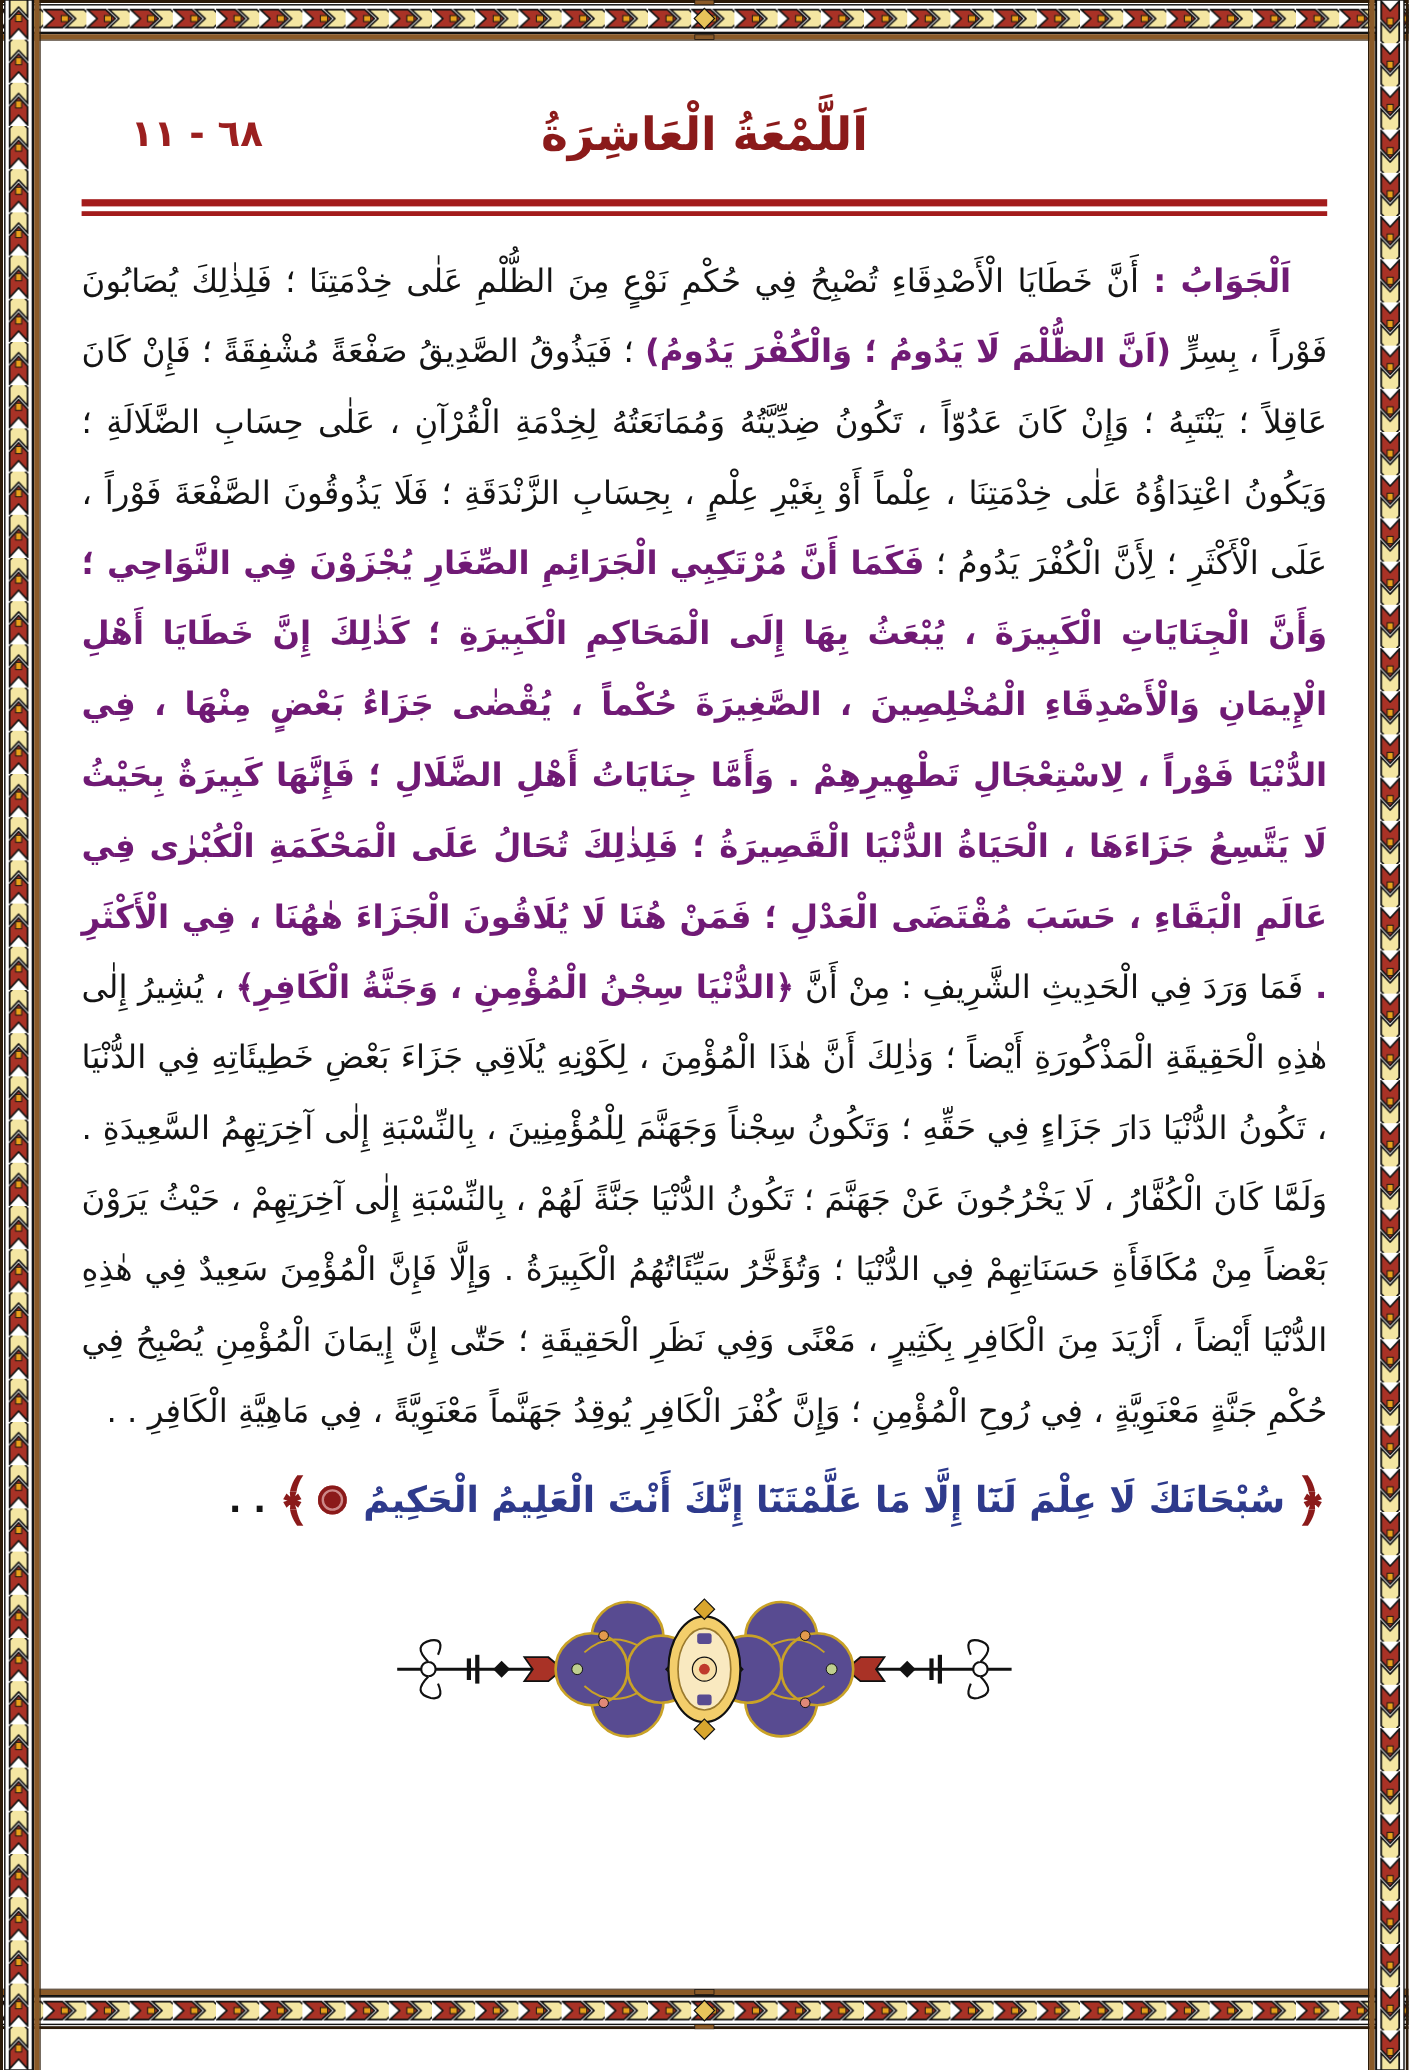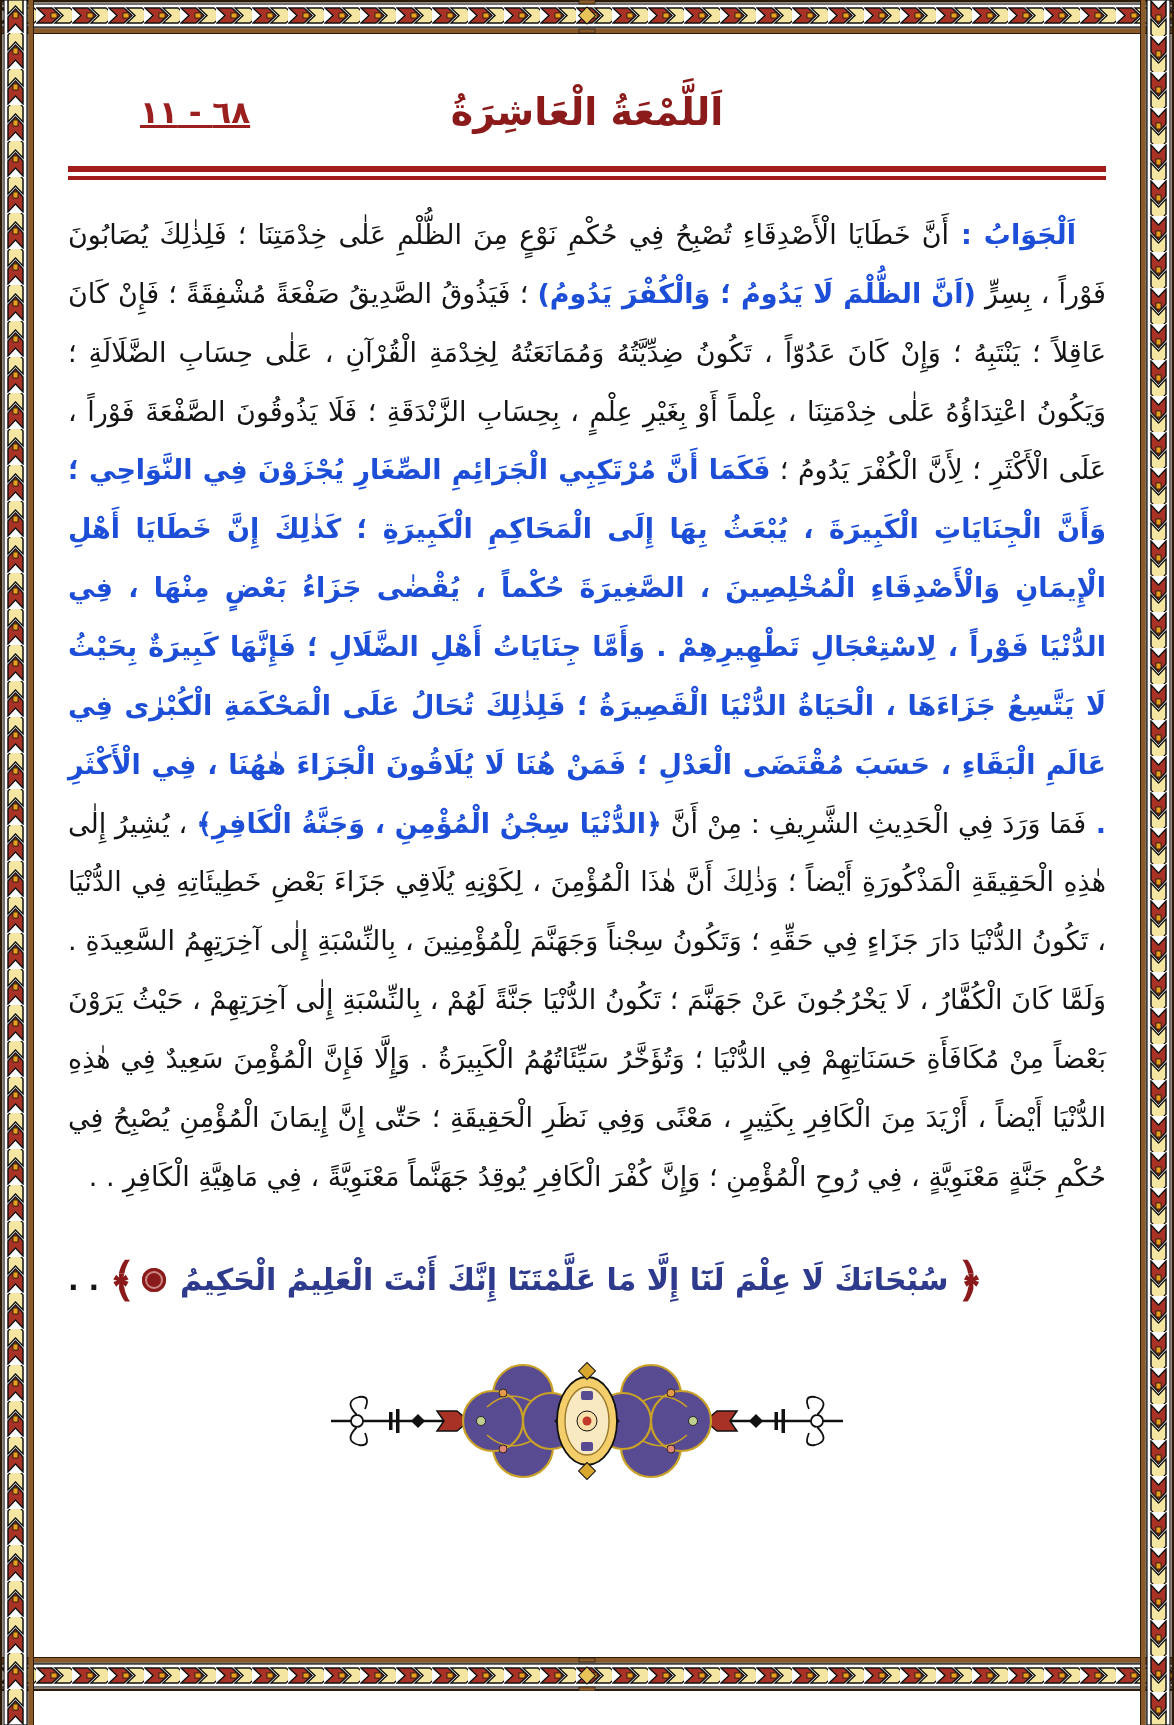--- a/index.html
+++ b/index.html
@@ -21,41 +21,41 @@
     padding:46px 34px 0 34px;
     box-sizing:border-box;
   }
   .header-row{position:relative;height:64px;}
   .page-title{
     text-align:center;
     font-size:38px;font-weight:bold;color:#8B1A1A;
     line-height:64px;
   }
   .page-number{
-    position:absolute;left:72px;top:0;
+    position:absolute;left:41px;top:0;
     font-size:31px;font-weight:bold;color:#9B1F1F;
-    line-height:64px;direction:rtl;text-decoration:underline;
+    line-height:64px;direction:rtl;
   }
   .double-rule{margin-top:22px;}
   .double-rule .bar1{height:6px;background:#A31C1C;}
   .double-rule .bar2{height:4px;background:#A31C1C;margin-top:4px;}
   .body-text{
     margin-top:26px;
     font-size:27px;
     line-height:2.18;
     text-align:justify;
     text-indent:30px;
     direction:rtl;
     color:#141414;
   }
   .seg.black{color:#141414;font-weight:normal;}
-  .seg.red{color:#1d4ed8;font-weight:bold;}
+  .seg.red{color:#701a75;font-weight:bold;}
   .prayer-line{
-    margin-top:50px;
-    text-align:left;
+    margin-top:20px;
+    text-align:right;
     direction:rtl;
     white-space:nowrap;
   }
   .prayer-line .bracket{
     color:#8B1A1A;font-size:46px;font-weight:bold;
     vertical-align:-6px;line-height:1;
   }
   .prayer-line .verse{
     color:#2E3A8C;font-size:30px;font-weight:bold;
     padding:0 8px;

